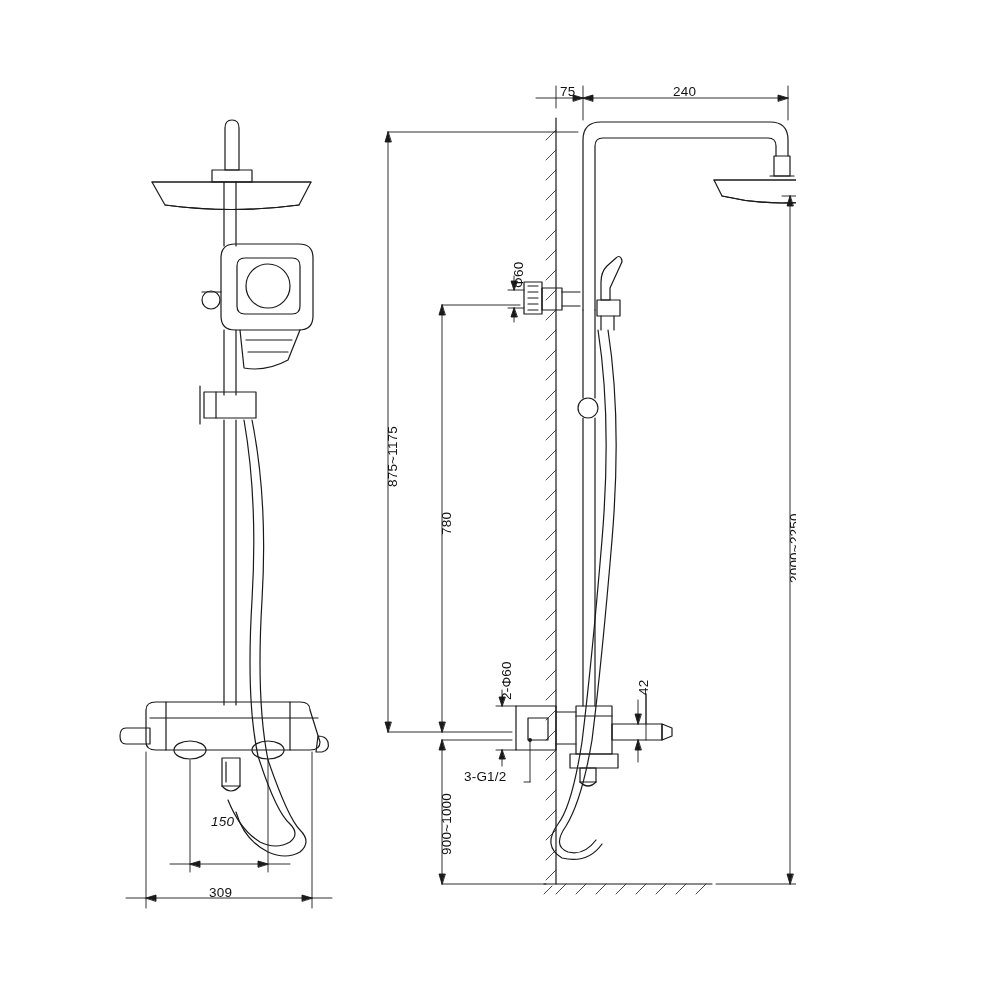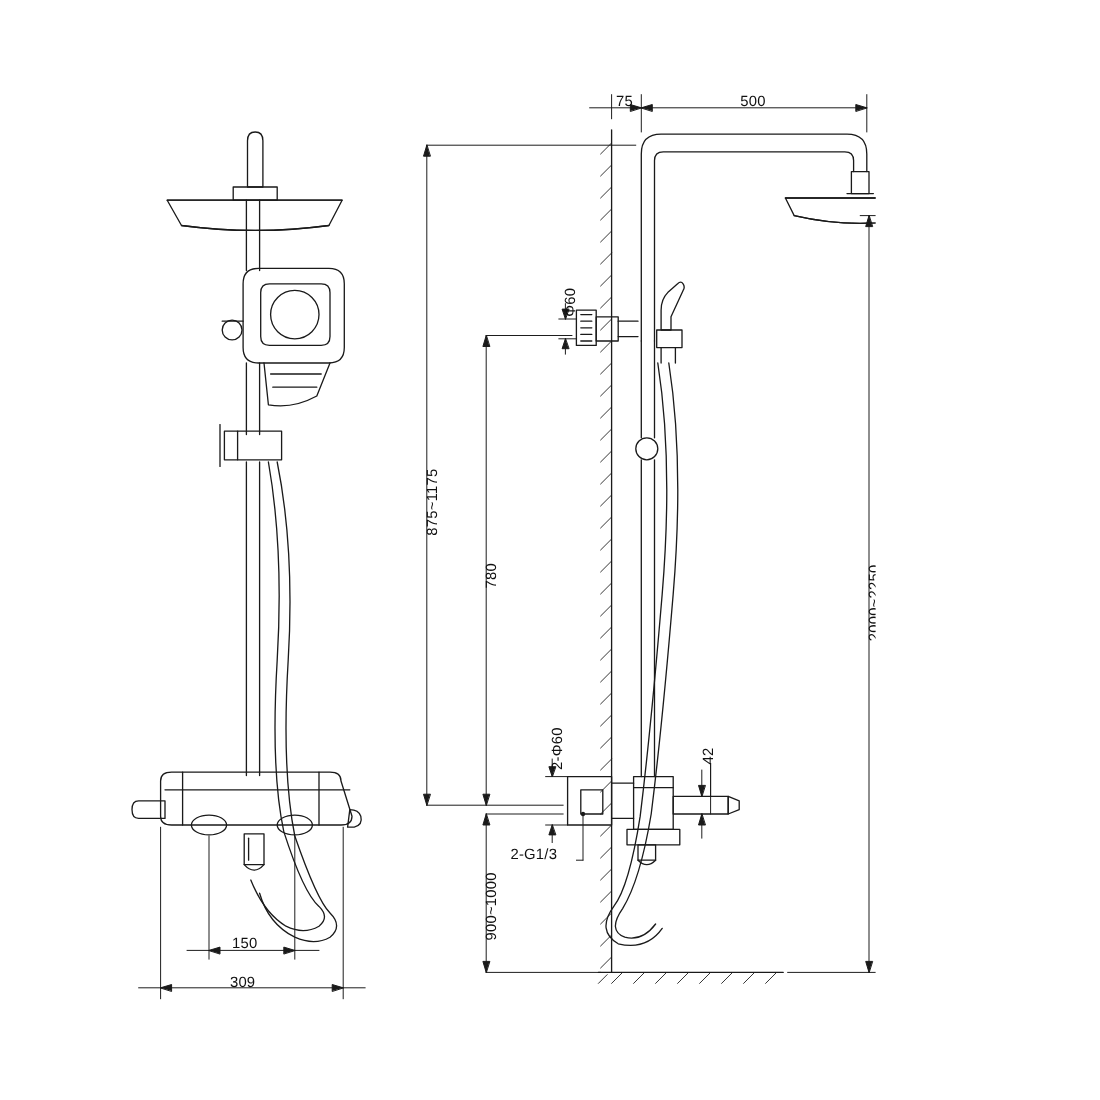--- a/index.html
+++ b/index.html
@@ -252,35 +252,35 @@
         <line x1="146" y1="752" x2="146" y2="908"></line>
         <line x1="312" y1="752" x2="312" y2="908"></line>
         <line x1="126" y1="898" x2="332" y2="898"></line>
         <path d="M146 898 L156 895 L156 901 Z" fill="#1a1a1a"></path>
         <path d="M312 898 L302 895 L302 901 Z" fill="#1a1a1a"></path>
       </g>
     </g>
   </svg>
 
   <div class="dim-label" style="left:560px;top:84px;">75</div>
-  <div class="dim-label" style="left:673px;top:84px;">500</div>
+  <div class="dim-label" style="left:673px;top:84px;">240</div>
 
   <div class="dim-label rot" style="left:511px;top:288px;">Φ60</div>
 
   <div class="dim-label rot" style="left:385px;top:487px;">875~1175</div>
 
   <div class="dim-label rot" style="left:439px;top:535px;">780</div>
 
   <div class="dim-label rot" style="left:787px;top:583px;">2000~2250</div>
 
   <div class="dim-label rot" style="left:499px;top:700px;">2-Φ60</div>
 
   <div class="dim-label rot" style="left:636px;top:695px;">42</div>
 
-  <div class="dim-label" style="left:464px;top:769px;">2-G1/3</div>
+  <div class="dim-label" style="left:464px;top:769px;">3-G1/2</div>
 
   <div class="dim-label rot" style="left:439px;top:855px;">900~1000</div>
 
-  <div class="dim-label" style="left:211px;top:850px;">150</div>
+  <div class="dim-label" style="left:211px;top:814px;font-style:italic;">150</div>
 
   <div class="dim-label" style="left:209px;top:885px;text-align:center;">309</div>
 
 </div>
 
 </body></html>

